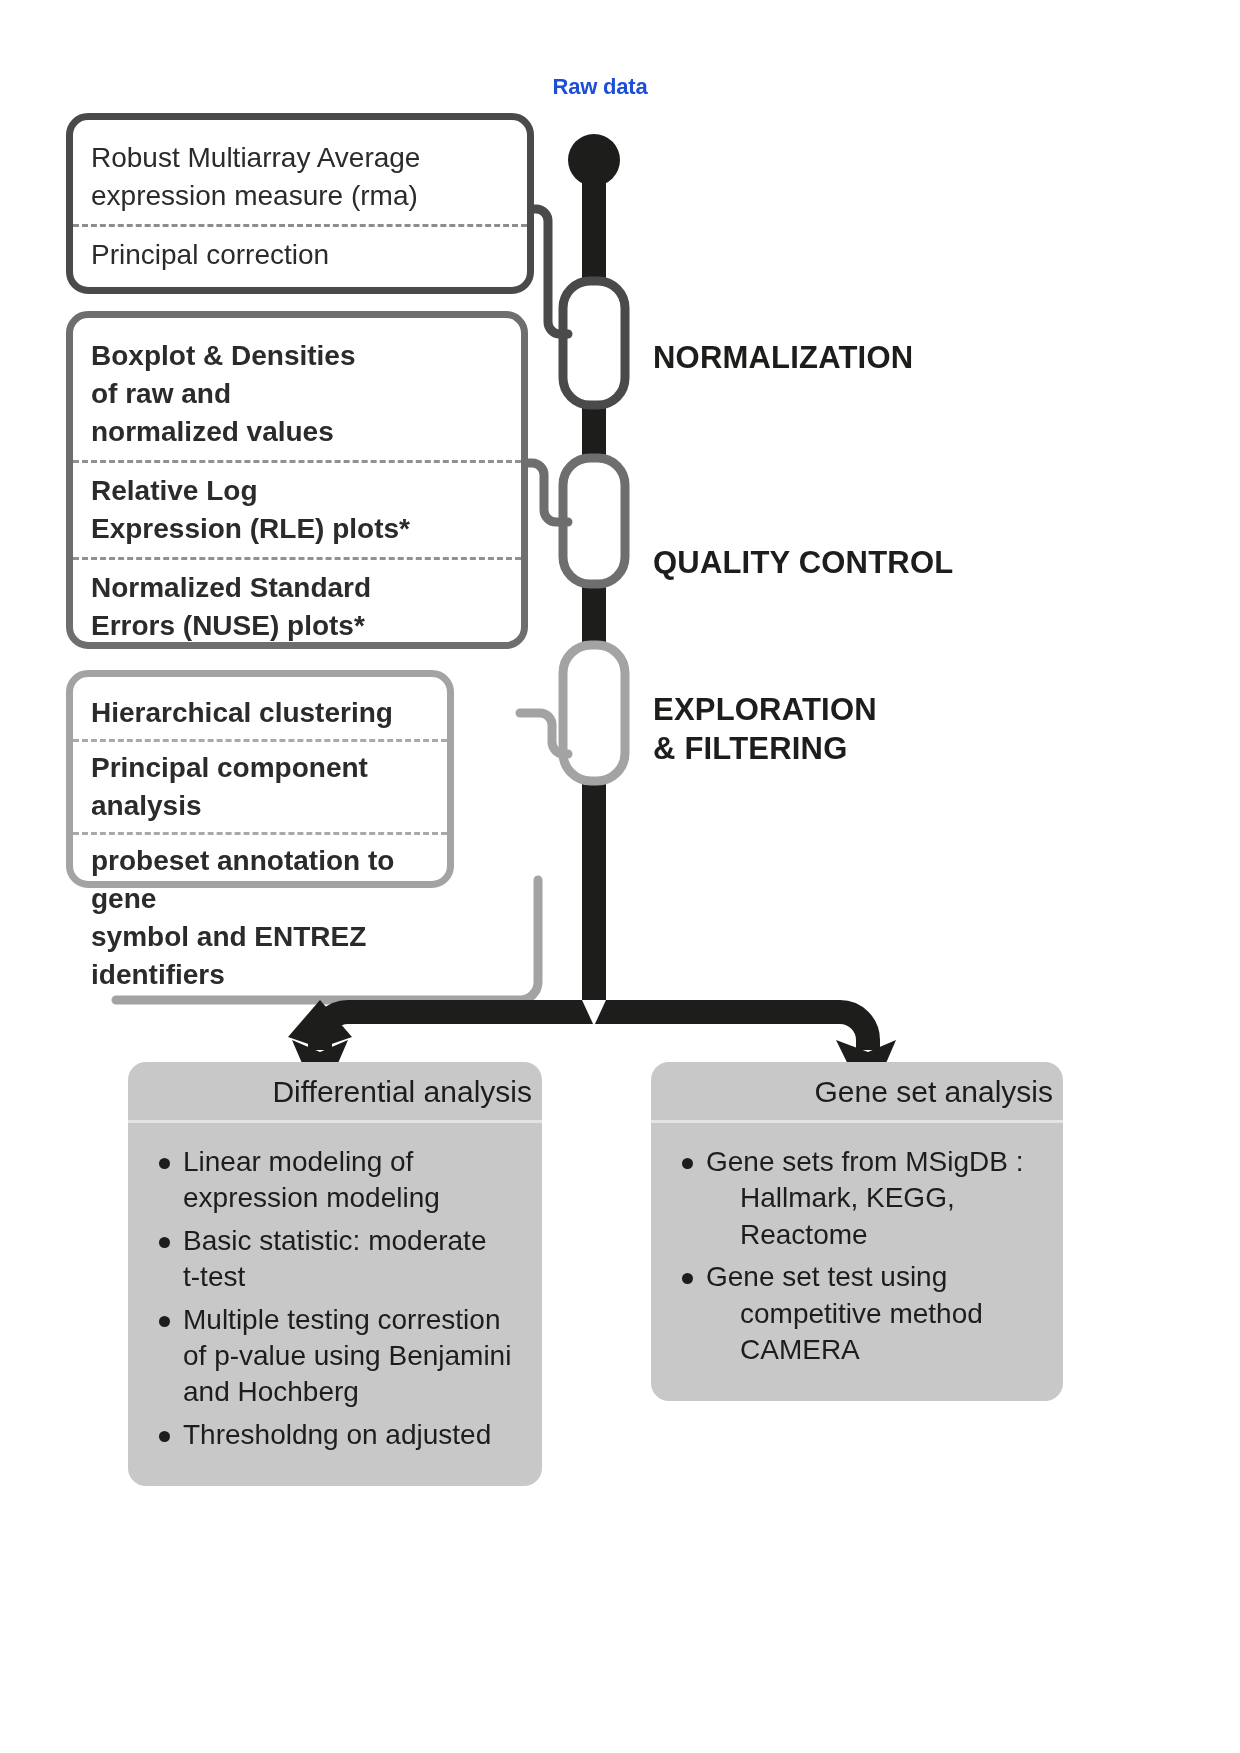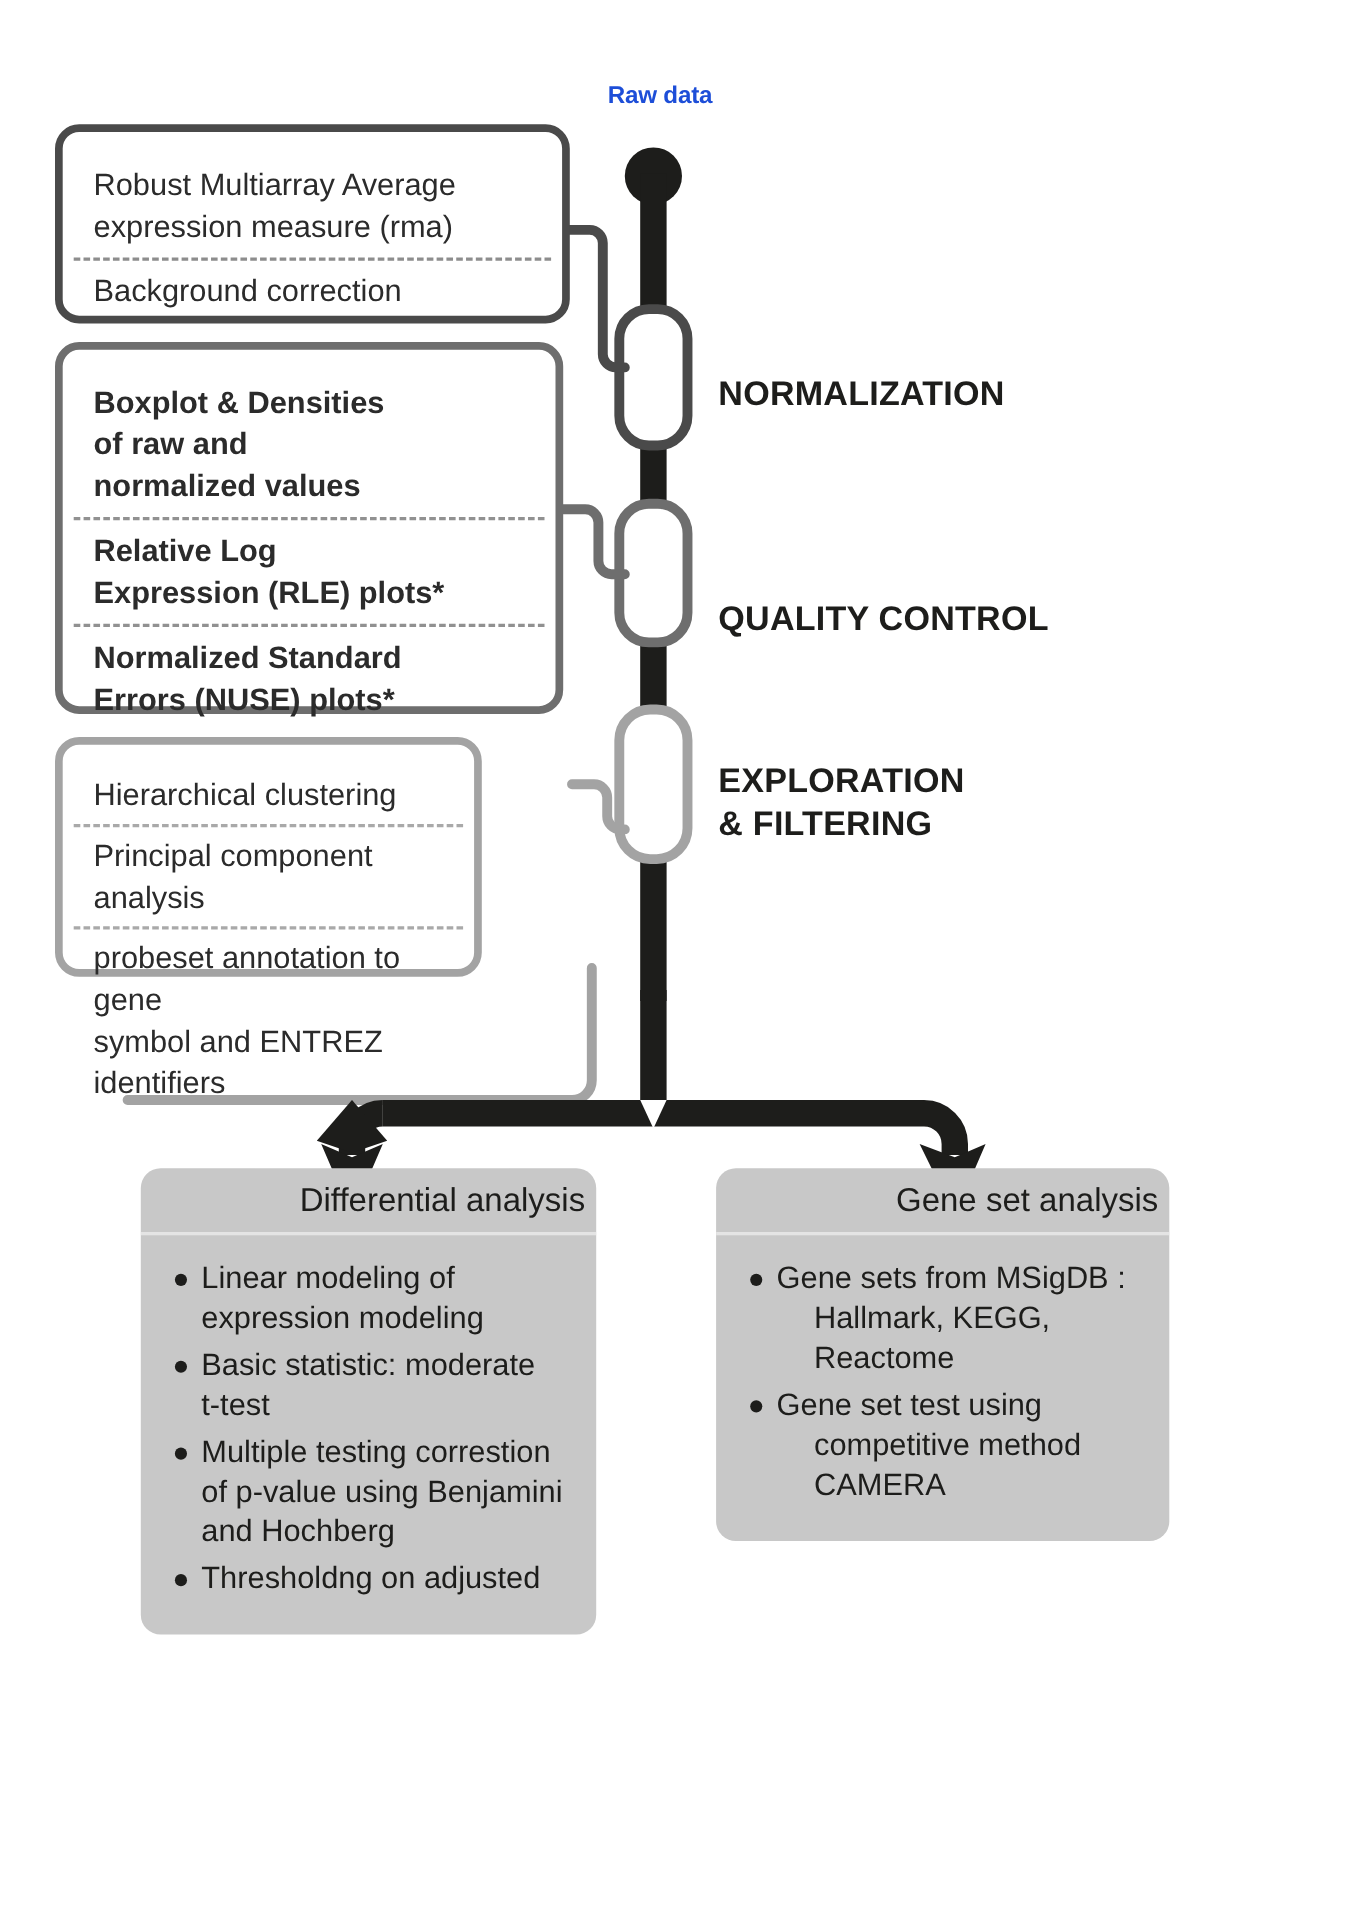--- a/index.html
+++ b/index.html
@@ -45,21 +45,22 @@
     letter-spacing: -0.2px;
     color: #1d4ed8;
   }
 
   
   .stage-box {
     position: absolute;
     box-sizing: border-box;
     background: #ffffff;
     border-radius: 22px;
-    padding: 10px;
+    padding: 0;
+    margin-left: 16px;
   }
   .stage-box .inner {
     padding: 10px 0 10px 0;
   }
   .stage-row {
     font-size: 28px;
     line-height: 1.36;
     color: #2b2b2b;
     padding: 9px 14px 9px 18px;
   }
@@ -81,20 +82,21 @@
     height: 338px;
     border: 7px solid #6e6e6e;
     font-weight: bold;
   }
   #box-exploration {
     left: 50px;
     top: 670px;
     width: 388px;
     height: 218px;
     border: 7px solid #a3a3a3;
+    font-weight: bold;
   }
   #box-qc .stage-row + .stage-row { border-top-color: #919191; }
   #box-exploration .stage-row + .stage-row { border-top-color: #a9a9a9; }
   #box-exploration .stage-row { padding-top: 7px; padding-bottom: 7px; }
 
   
   .stage-label {
     position: absolute;
     font-weight: bold;
     font-size: 31px;
@@ -204,21 +206,21 @@
 
       <path d="M 836 1040 L 868 1105 L 896 1040 L 868 1052 Z" fill="#1d1d1b"></path>
     </g>
   </svg>
 
   <div id="raw-data-label">Raw data</div>
 
   <div class="stage-box" id="box-normalization">
     <div class="inner">
       <div class="stage-row">Robust Multiarray Average<br>expression measure (rma)</div>
-      <div class="stage-row">Background correction</div>
+      <div class="stage-row">Principal correction</div>
     </div>
   </div>
 
   <div class="stage-box" id="box-qc">
     <div class="inner">
       <div class="stage-row">Boxplot &amp; Densities<br>of raw and<br>normalized values</div>
       <div class="stage-row">Relative Log<br>Expression (RLE) plots*</div>
       <div class="stage-row">Normalized Standard<br>Errors (NUSE) plots*</div>
     </div>
   </div>

